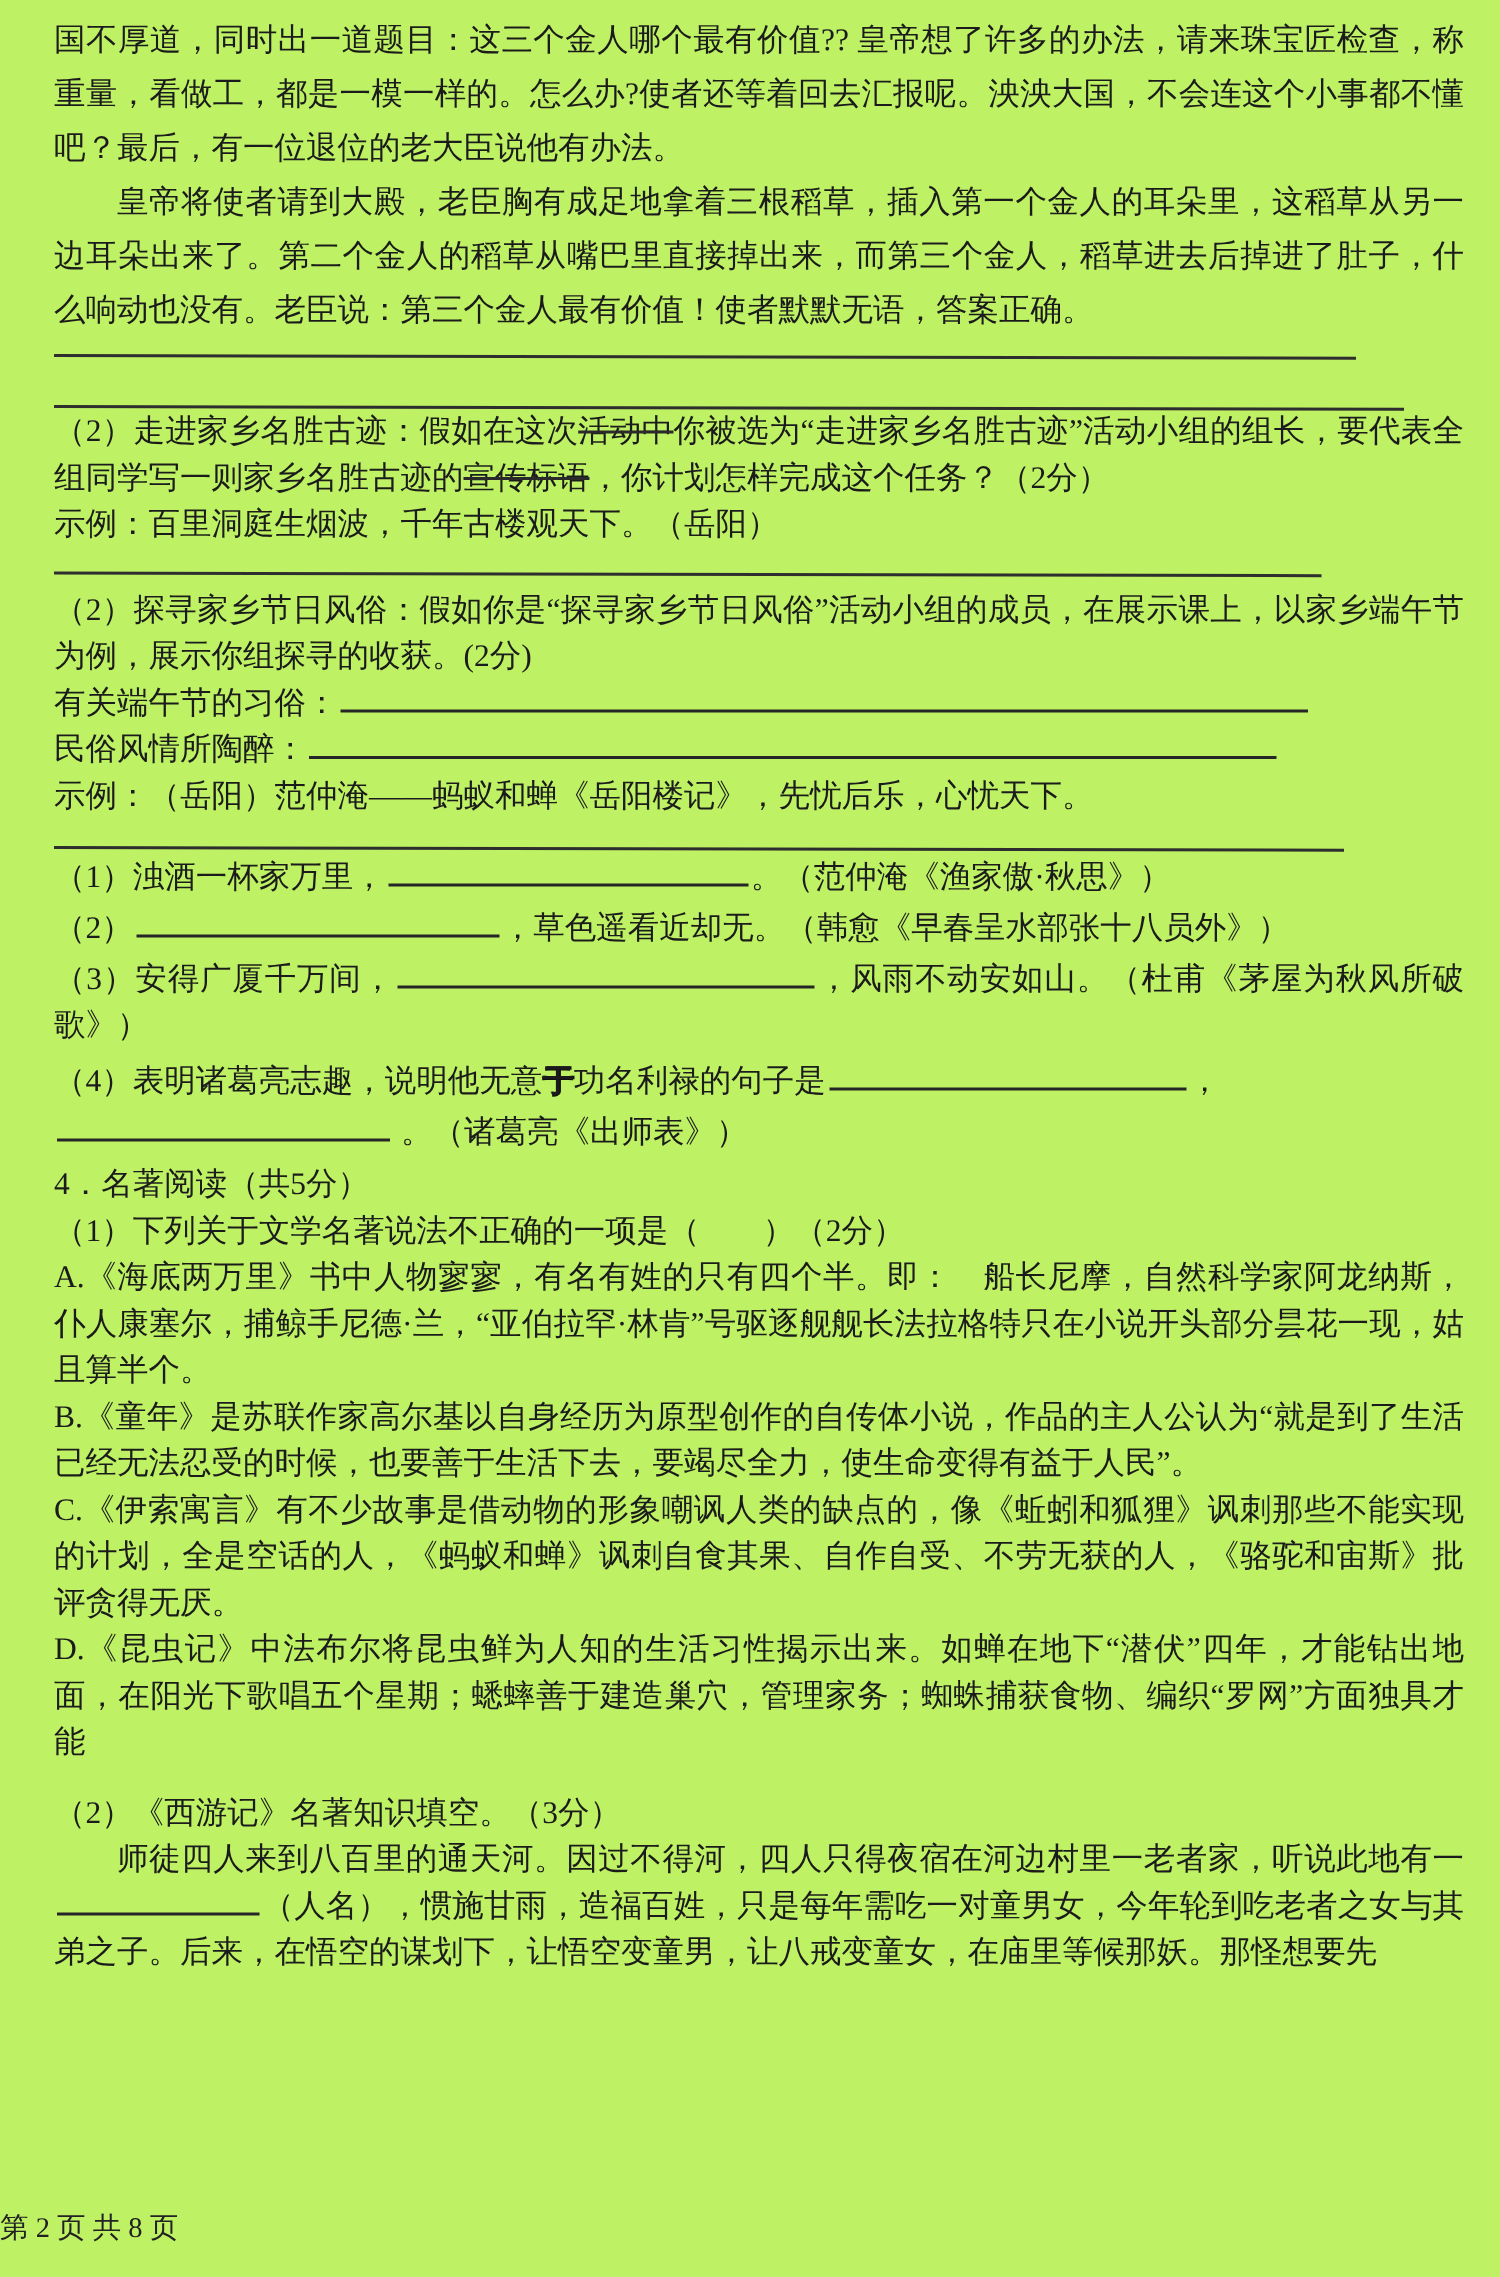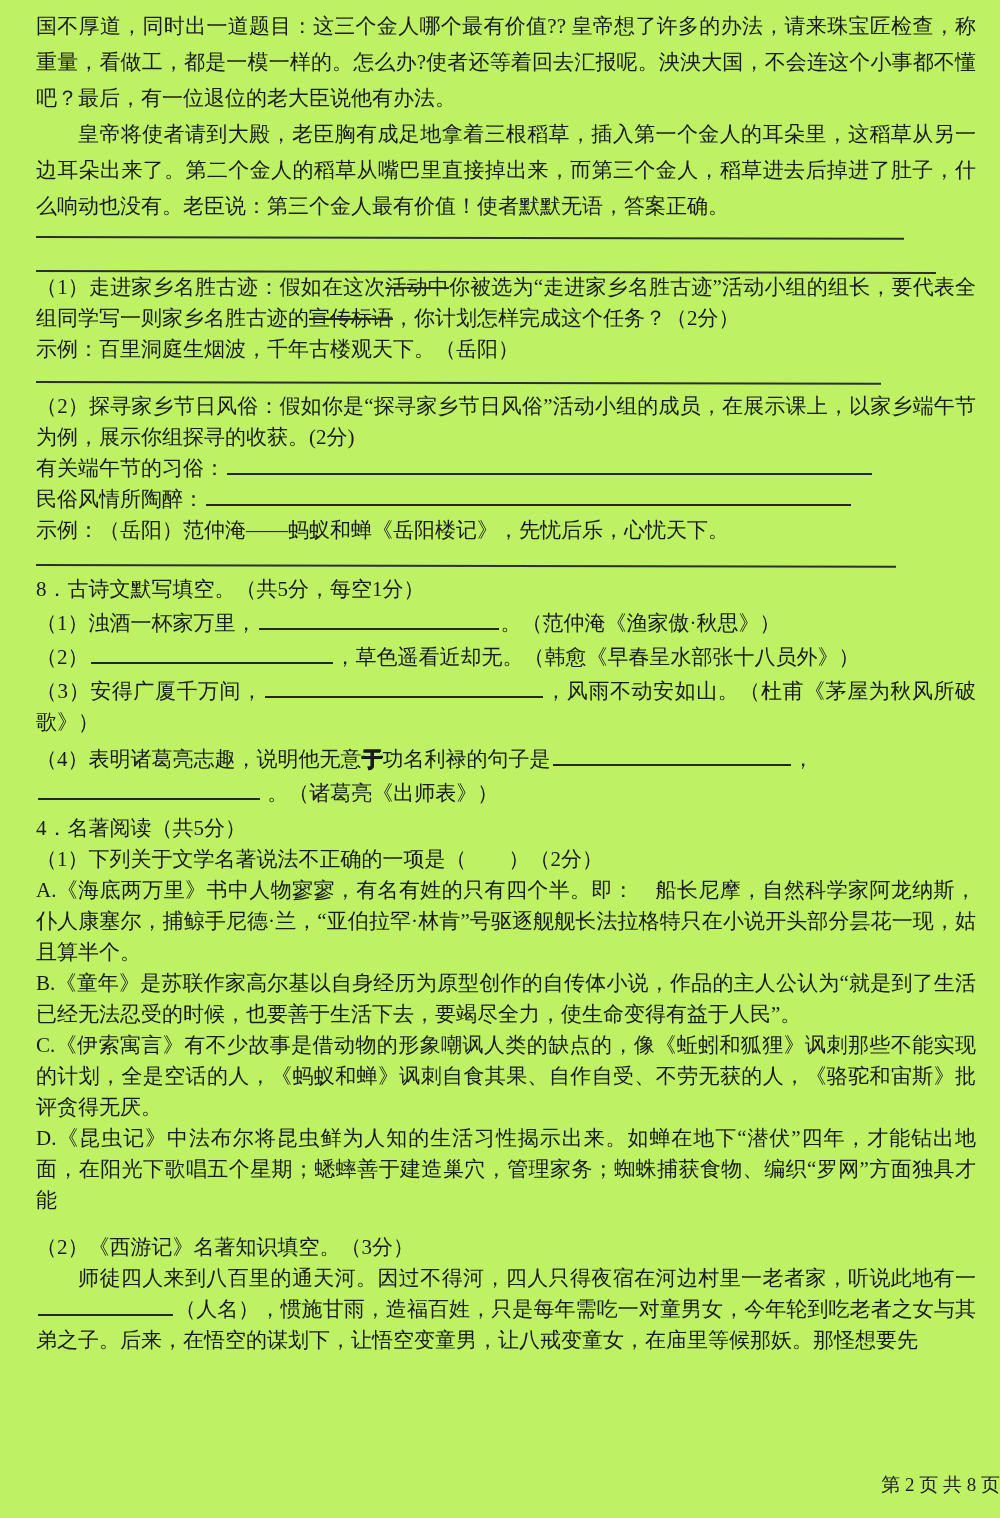--- a/index.html
+++ b/index.html
@@ -48,43 +48,42 @@
     height: 0;
     border-top: 2px solid #2e2e2e;
     transform: rotate(0.12deg);
     transform-origin: left center;
   }
   .footer {
     position: absolute;
     bottom: 20px;
     left: 0;
     width: 100%;
-    text-align: right;
+    text-align: left;
     font-size: 19px;
     color: #222;
   }
 </style>
 </head>
 <body>
 
 <div class="page">
   <div>
       <div class="p story"><span>国不厚道，同时出一道题目：这三个金人哪个最有价值?? 皇帝想了许多的办法，请来珠宝匠检查，称重量，看做工，都是一模一样的。怎么办?使者还等着回去汇报呢。泱泱大国，不会连这个小事都不懂吧？最后，有一位退位的老大臣说他有办法。</span></div>
       <div class="p indent story"><span>皇帝将使者请到大殿，老臣胸有成足地拿着三根稻草，插入第一个金人的耳朵里，这稻草从另一边耳朵出来了。第二个金人的稻草从嘴巴里直接掉出来，而第三个金人，稻草进去后掉进了肚子，什么响动也没有。老臣说：第三个金人最有价值！使者默默无语，答案正确。</span></div>
       <div class="answer-line" style="width: 868px; margin-top: 12px;"></div>
       <div class="answer-line" style="width: 900px; margin-top: 32px;"></div>
-      <div class="p"><span>（1）走进家乡名胜古迹：假如在这次</span><span class="strike">活动中</span><span>你被选为“走进家乡名胜古迹”活动小组的组长，要代表全组同学写一则家乡名胜古迹的</span><span class="strike">宣传标语</span><span>，你计划怎样完成这个任务？（2分）</span></div>
+      <div class="p"><span>（2）走进家乡名胜古迹：假如在这次</span><span class="strike">活动中</span><span>你被选为“走进家乡名胜古迹”活动小组的组长，要代表全组同学写一则家乡名胜古迹的</span><span class="strike">宣传标语</span><span>，你计划怎样完成这个任务？（2分）</span></div>
       <div class="p"><span>示例：百里洞庭生烟波，千年古楼观天下。（岳阳）</span></div>
       <div class="answer-line" style="width: 845px; margin-top: 16px;"></div>
       <div class="p" style="margin-top: 8px;"><span>（2）探寻家乡节日风俗：假如你是“探寻家乡节日风俗”活动小组的成员，在展示课上，以家乡端午节为例，展示你组探寻的收获。(2分)</span></div>
       <div class="p"><span>有关端午节的习俗：</span><span class="blank" style="width: 645px;"></span></div>
       <div class="p"><span>民俗风情所陶醉：</span><span class="blank" style="width: 645px;"></span></div>
       <div class="p"><span>示例：（岳阳）范仲淹——蚂蚁和蝉《岳阳楼记》，先忧后乐，心忧天下。</span></div>
       <div class="answer-line" style="width: 860px; margin-top: 18px;"></div>
-      <div class="p" style="margin-top: 8px;"><span>8．古诗文默写填空。（共5分，每空1分）</span></div>
       <div class="p sp"><span>（1）浊酒一杯家万里，</span><span class="blank" style="width: 240px;"></span><span>。（范仲淹《渔家傲·秋思》）</span></div>
       <div class="p sp"><span>（2）</span><span class="blank" style="width: 242px;"></span><span>，草色遥看近却无。（韩愈《早春呈水部张十八员外》）</span></div>
       <div class="p sp"><span>（3）安得广厦千万间，</span><span class="blank" style="width: 278px;"></span><span>，风雨不动安如山。（杜甫《茅屋为秋风所破歌》）</span></div>
       <div class="p sp" style="margin-top: 6px;"><span>（4）表明诸葛亮志趣，说明他无意</span><span class="blob">于</span><span>功名利禄的句子是</span><span class="blank" style="width: 238px;"></span><span>，</span></div>
       <div class="p sp"><span class="blank" style="width: 222px;"></span><span> 。（诸葛亮《出师表》）</span></div>
       <div class="p" style="margin-top: 4px;"><span>4．名著阅读（共5分）</span></div>
       <div class="p"><span>（1）下列关于文学名著说法不正确的一项是（　　）（2分）</span></div>
       <div class="p"><span>A.《海底两万里》书中人物寥寥，有名有姓的只有四个半。即：　船长尼摩，自然科学家阿龙纳斯，仆人康塞尔，捕鲸手尼德·兰，“亚伯拉罕·林肯”号驱逐舰舰长法拉格特只在小说开头部分昙花一现，姑且算半个。</span></div>
       <div class="p"><span>B.《童年》是苏联作家高尔基以自身经历为原型创作的自传体小说，作品的主人公认为“就是到了生活已经无法忍受的时候，也要善于生活下去，要竭尽全力，使生命变得有益于人民”。</span></div>
       <div class="p"><span>C.《伊索寓言》有不少故事是借动物的形象嘲讽人类的缺点的，像《蚯蚓和狐狸》讽刺那些不能实现的计划，全是空话的人，《蚂蚁和蝉》讽刺自食其果、自作自受、不劳无获的人，《骆驼和宙斯》批评贪得无厌。</span></div>

